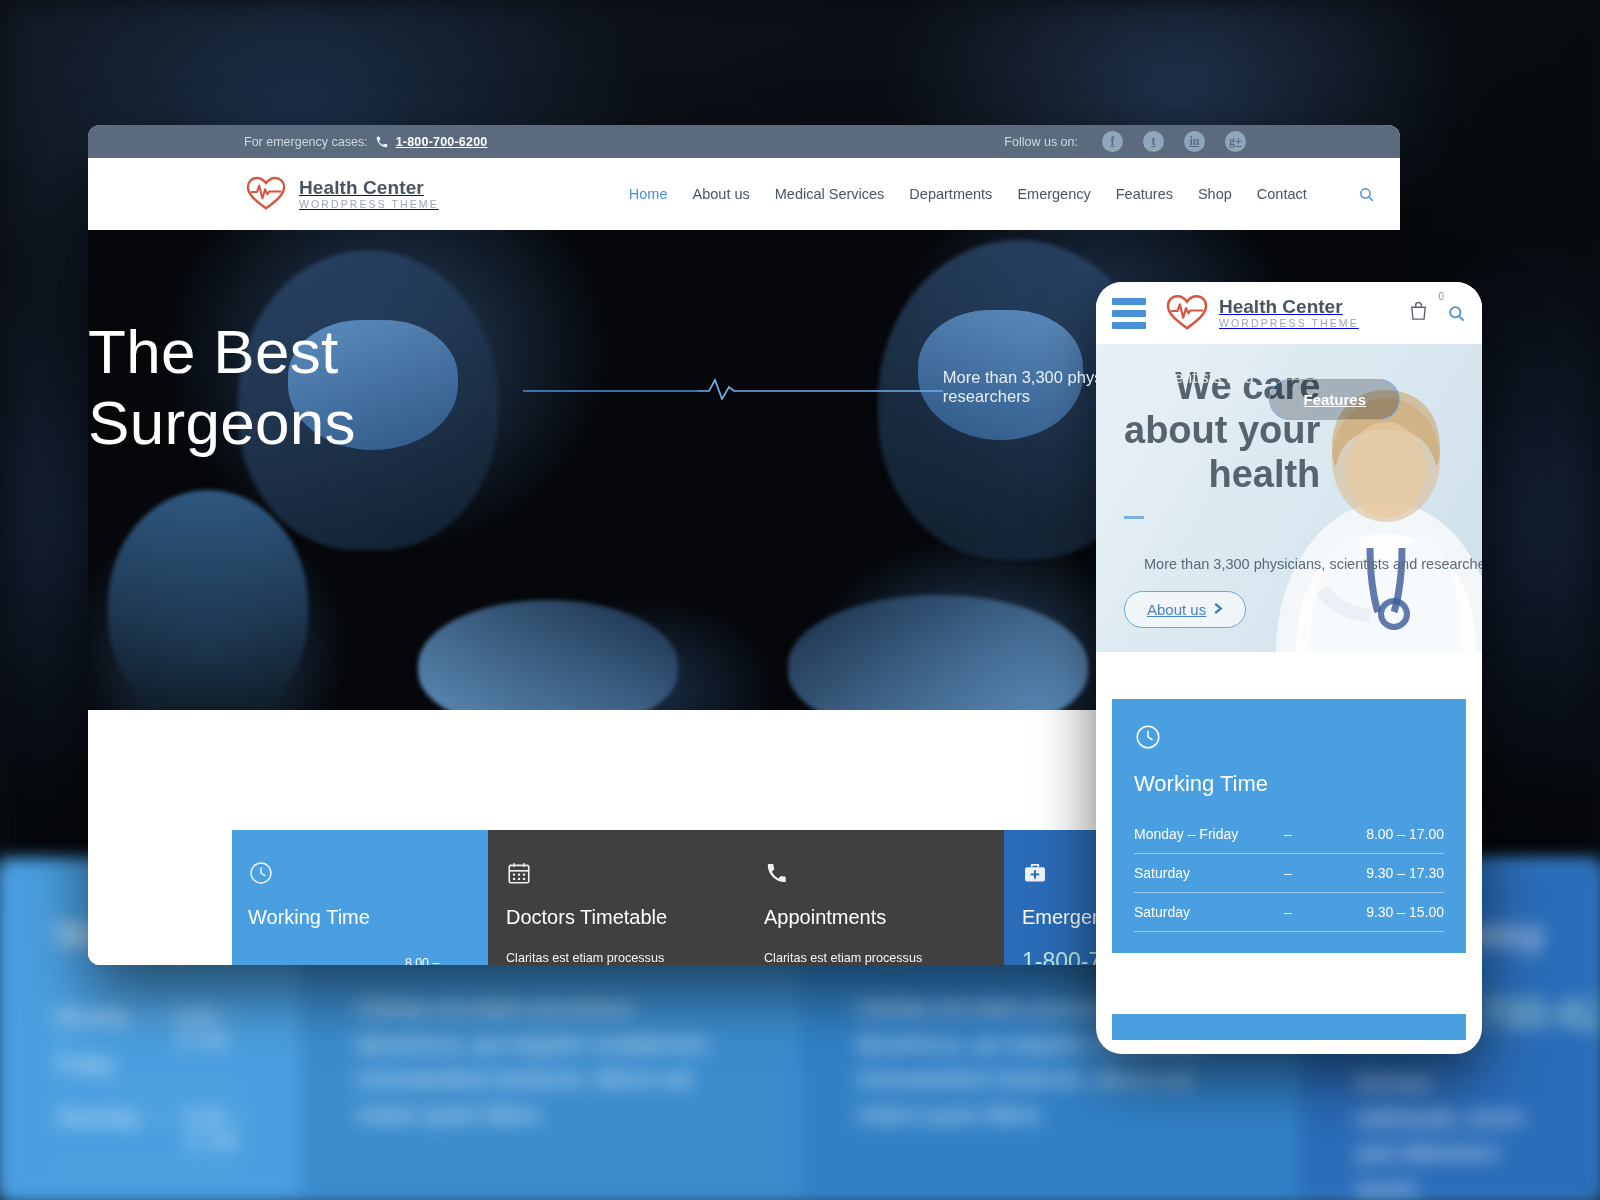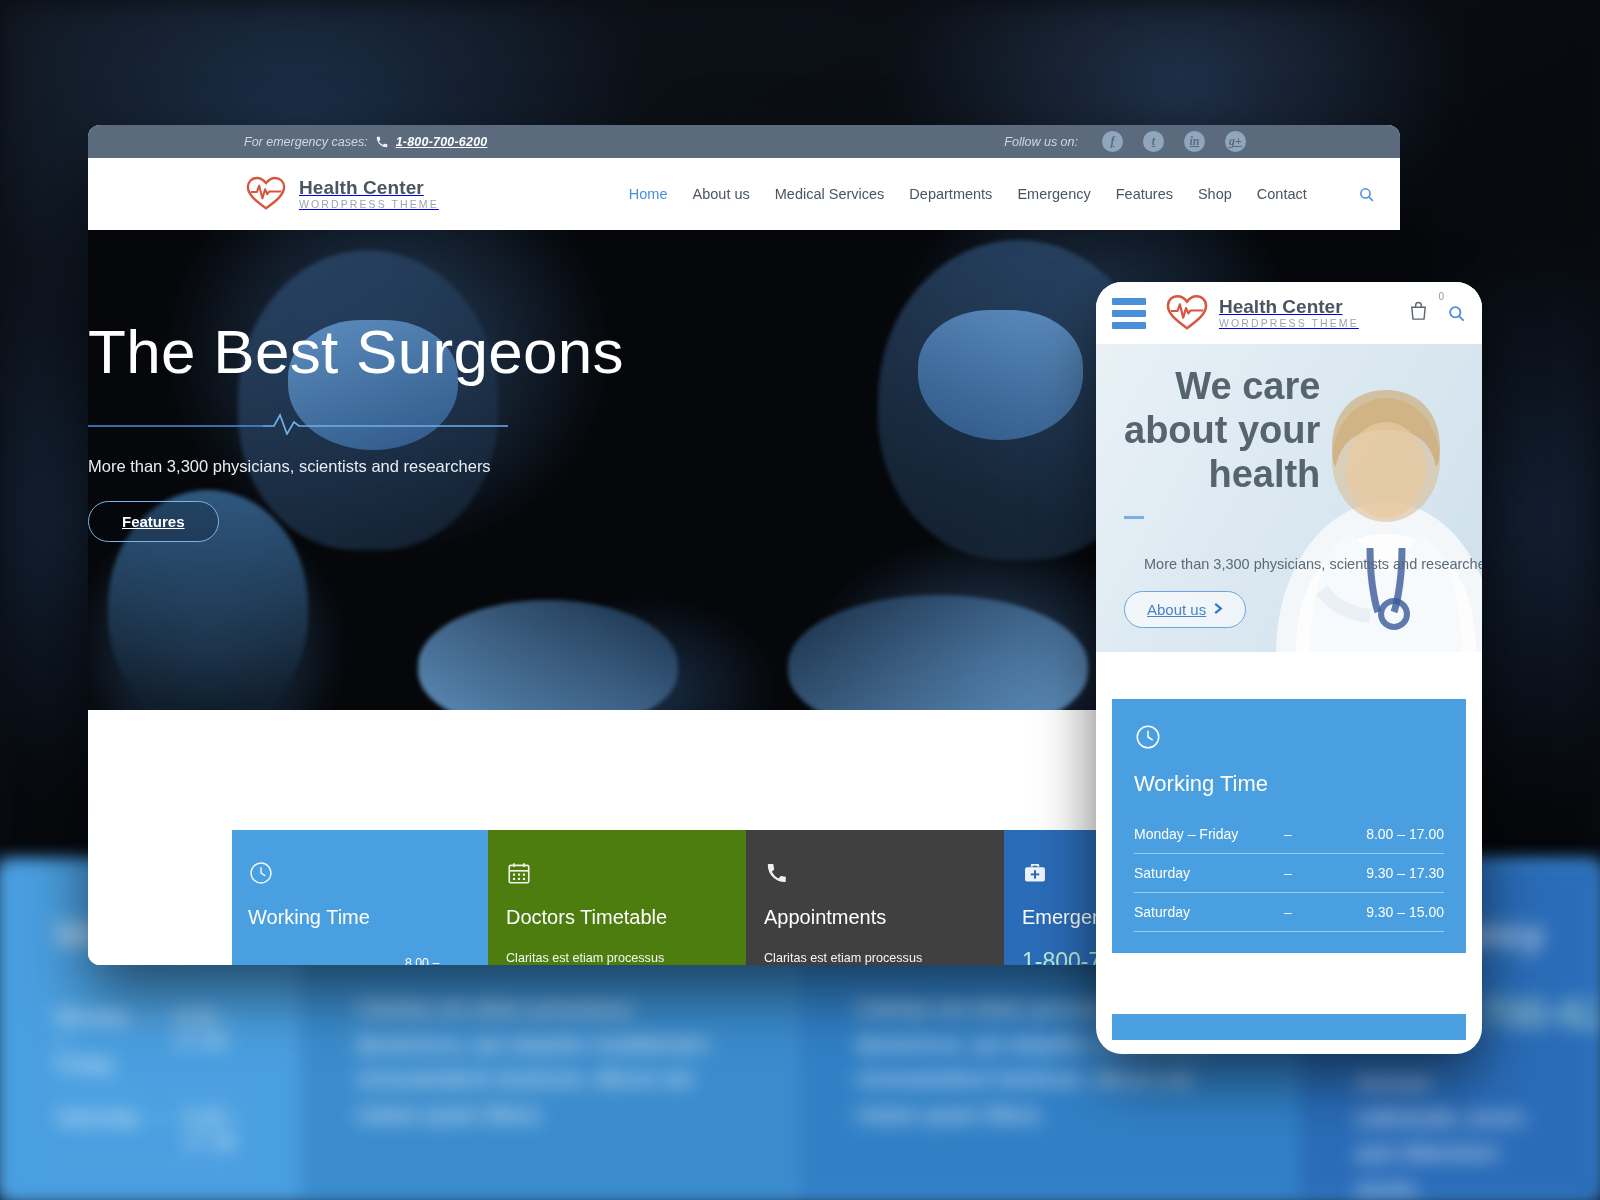--- a/index.html
+++ b/index.html
@@ -45,21 +45,21 @@
   #desktop {
     position: absolute; left: 88px; top: 125px; width: 1312px; height: 840px;
     border-radius: 12px;
     background: #fff;
     box-shadow: 0 28px 64px rgba(0,0,0,.55);
     overflow: hidden;
   }
   #desk-topbar {
     height: 33px; background: #5b6b7d;
     display: flex; align-items: center; padding: 0 28px;
-    color: #dfe6ee; font-size: 12.5px; font-style: italic;
+    color: #dfe6ee; font-size: 12.5px;
   }
   .topbar-left { display: flex; align-items: center; gap: 7px; margin-left: 128px; }
   .topbar-left .lbl { color: #cfd8e2; }
   .phone-ico { width: 14px; height: 14px; display: inline-block; color: #eaf0f6; }
   .topbar-phone { font-weight: bold; color: #fff; letter-spacing: .2px; }
   .topbar-right { margin-left: auto; display: flex; align-items: center; gap: 20px; margin-right: 126px; }
   .topbar-right .lbl { color: #cfd8e2; margin-right: 4px; }
   .soc {
     width: 21px; height: 21px; border-radius: 50%;
     background: #8fa6bd; color: #5b6b7d;
@@ -83,34 +83,34 @@
       radial-gradient(ellipse 300px 260px at 1010px 110px, rgba(60,100,150,.55), transparent 68%),
       radial-gradient(ellipse 200px 200px at 120px 420px, rgba(70,120,180,.5), transparent 70%),
       radial-gradient(ellipse 260px 180px at 900px 430px, rgba(70,120,180,.5), transparent 70%),
       radial-gradient(ellipse 180px 130px at 560px 460px, rgba(50,90,140,.45), transparent 72%),
       #05070a;
   }
   .surg { position: absolute; border-radius: 50% 50% 45% 45%; filter: blur(2px); }
   .mask { position:absolute; border-radius: 48% 48% 55% 55%; }
   #hero-content {
     position: absolute; left: 0; right: 0; top: 86px;
-    display: flex; flex-direction: column; align-items: flex-start; z-index: 6;
+    display: flex; align-items: center; z-index: 6;
   }
   #hero-title { font-size: 62px; color: #fff; font-weight: 400; letter-spacing: .3px; }
   #hero-divider { width: 420px; height: 22px; margin: 26px 0 22px; position: relative; }
   #hero-sub { font-size: 16.5px; color: #e7eef5; }
   #hero-btn {
     margin-top: 25px; padding: 11px 33px; border: 1px solid #7fb4e4; border-radius: 22px;
     color: #fff; font-size: 15px; font-weight: bold; background: rgba(5,12,22,.25);
   }
 
   #desk-cards { position: absolute; left: 144px; top: 705px; display: flex; width: 1168px; height: 243px; }
   .dcard { padding: 30px 18px 0 18px; color: #fff; overflow: hidden; }
   .dcard.c1 { width: 256px; background: #4a9fe0; padding-left: 16px; }
-  .dcard.c2 { width: 258px; background: #4d7c0f; }
+  .dcard.c2 { width: 258px; background: #404040; }
   .dcard.c3 { width: 258px; background: #404040; }
   .dcard.c4 { width: 396px; background: #2a6cb8; }
   .dcard .ico { margin-bottom: 16px; opacity: .92; }
   .dcard h3 { font-size: 20px; font-weight: 400; margin-bottom: 19px; white-space: nowrap; }
   .dcard p  { font-size: 12.6px; line-height: 1.62; color: rgba(255,255,255,.95); }
   .dcard .phone { font-size: 23px; color: #bfead7; margin-bottom: 14px; white-space: nowrap; }
   .wrow { display: flex; align-items: center; font-size: 12.4px; padding: 8px 0; border-bottom: 1px solid rgba(255,255,255,.4); }
   .wrow .d { width: 112px; } .wrow .s { width: 54px; color: rgba(255,255,255,.85); }
   .wrow .t { margin-left: auto; }
   #desk-white-strip { position: absolute; left: 0; top: 780px; width: 144px; height: 185px; background: #fff; }

